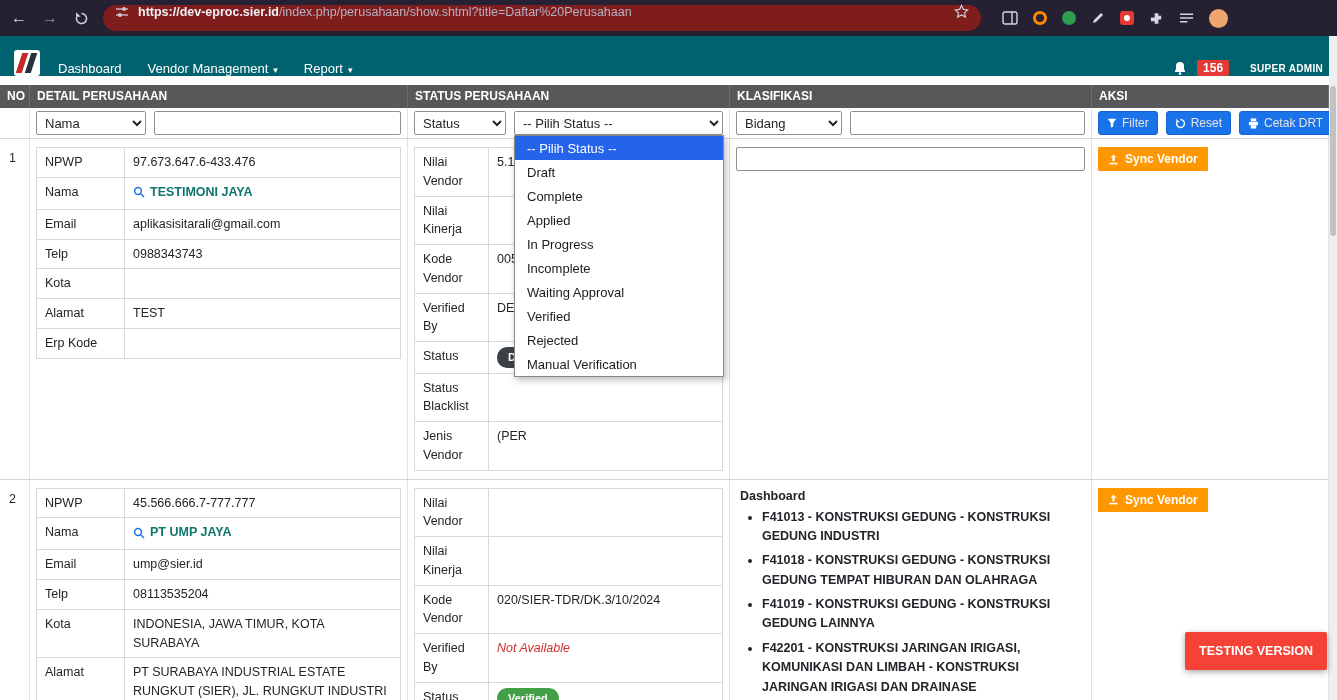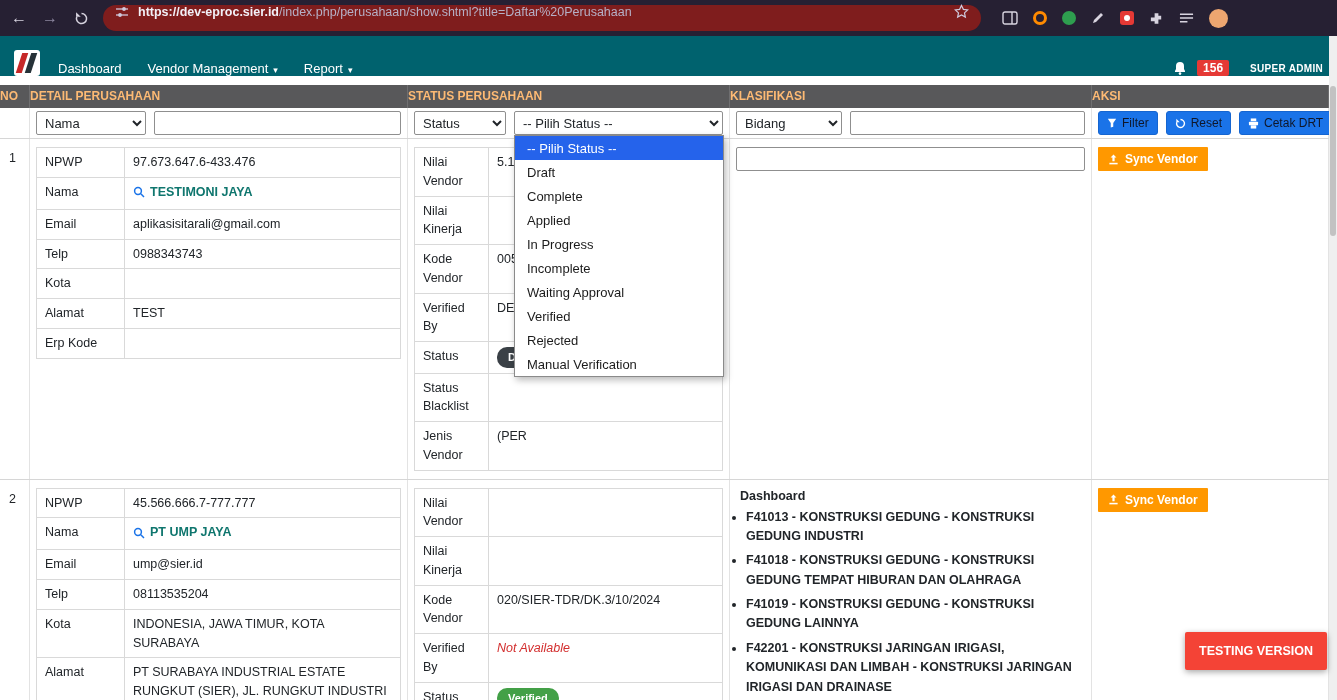--- a/index.html
+++ b/index.html
@@ -34,44 +34,44 @@
   .nav-right { margin-left:auto; display:flex; align-items:center; gap:9px; }
   .badge-count { background:#e53935; color:#fff; font-size:12px; font-weight:bold; padding:1px 6px; border-radius:2px; }
   .username { font-size:10px; font-weight:bold; letter-spacing:.3px; margin-left:12px; }
 
   
   .content { width:1329px; position:relative; }
   .grid-row { display:flex; width:1329px; }
   .c-no{ width:30px; flex:none; } .c-detail{ width:378px; flex:none; } .c-status{ width:322px; flex:none; }
   .c-klas{ width:362px; flex:none; } .c-aksi{ width:237px; flex:none; }
   .thead { margin-top:9px; background:#58585a; }
-  .thead > div { color:#fdba74; font-size:12px; font-weight:bold; line-height:23px; border-right:1px solid #6e6e70; }
+  .thead > div { color:#ffffff; font-size:12px; font-weight:bold; line-height:23px; padding-left:7px; border-right:1px solid #6e6e70; }
   .filter-row > div { padding:3px 6px; display:flex; gap:8px; align-items:center; border-right:1px solid #e3e3e3; }
   select.ctl, input.ctl { height:24px; font-size:13px; font-family:inherit; border:1px solid #8f8f8f; border-radius:2px; background:#fff; padding:0 4px; color:#212529; }
   .w-nama{ width:110px; } .w-status{ width:92px; } .w-pilih{ flex:1; } .w-bidang{ width:106px; } .grow{ flex:1; }
-  .btn-blue { background:#1a73e8; border:1px solid #1565d0; color:#0f172a; font-size:12px; height:24px; border-radius:3px;
+  .btn-blue { background:#1a73e8; border:1px solid #1565d0; color:#e5e5e5; font-size:12px; height:24px; border-radius:3px;
     padding:0 8px; display:inline-flex; align-items:center; gap:5px; cursor:pointer; font-family:inherit; white-space:nowrap; }
   .data-row { border-top:1px solid #d6d6d6; align-items:stretch; }
   .data-row > div { border-right:1px solid #e3e3e3; }
   .row1 { min-height:225px; }
   .no-cell { font-size:12.5px; padding:12px 0 0 9px; }
 
   table.inner { border-collapse:collapse; margin:8px 6px; width:calc(100% - 12px); table-layout:fixed; }
   table.inner td { border:1px solid #d9d9d9; font-size:12.5px; padding:5px 8px; vertical-align:top; line-height:1.5; word-wrap:break-word; }
   .t-detail td.lbl { width:88px; }
   .t-status td.lbl { width:74px; }
   .link { color:#0f766e; font-weight:bold; display:inline-flex; gap:5px; align-items:center; cursor:pointer; }
   .pill { display:inline-block; color:#fff; font-size:11px; font-weight:bold; padding:2px 11px; border-radius:10px; }
   .pill.draft { background:#3a4046; }
   .pill.verified { background:#43a047; }
   .na { color:#d32f2f; font-style:italic; }
 
   .klas-pad { padding:9px 10px 0 10px; font-size:12.5px; }
   .klas-hd { font-weight:bold; margin-bottom:5px; }
-  ul.sub { margin-left:6px; }
+  ul.sub { margin-left:22px; }
   ul.sub li { margin-bottom:5px; line-height:1.55; font-weight:bold; }
   .klas-empty { width:calc(100% - 12px); margin:8px 6px; height:24px; }
 
   .btn-sync { background:#ff9800; border:none; color:#fff; font-size:12px; font-weight:bold; padding:5px 10px; margin:8px 6px;
     display:inline-flex; align-items:center; gap:6px; cursor:pointer; font-family:inherit; border-radius:1px; }
 
   
   .dd-panel { position:absolute; left:514px; top:135px; width:210px; background:#fff; border:1px solid #8a8a8a;
     box-shadow:2px 3px 7px rgba(0,0,0,.28); z-index:40; }
   .dd-item { font-size:13px; color:#1b1b1b; padding:0 12px; height:24px; display:flex; align-items:center; cursor:pointer; }

